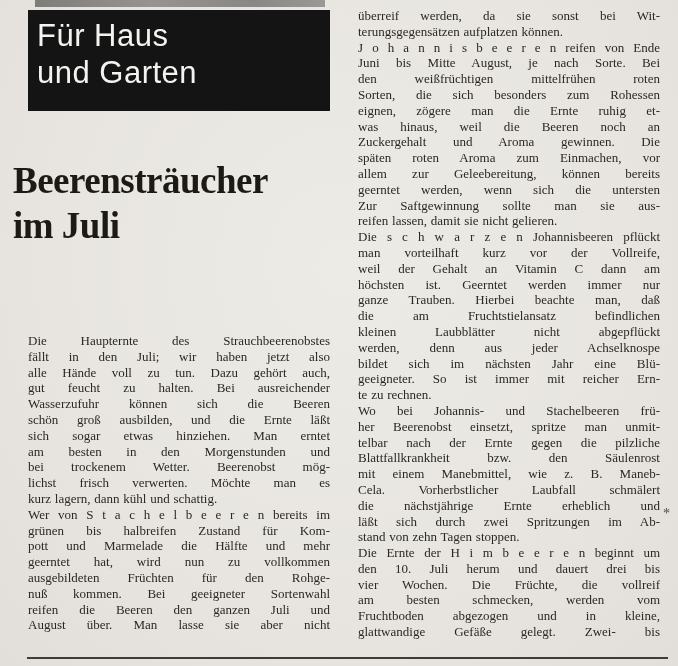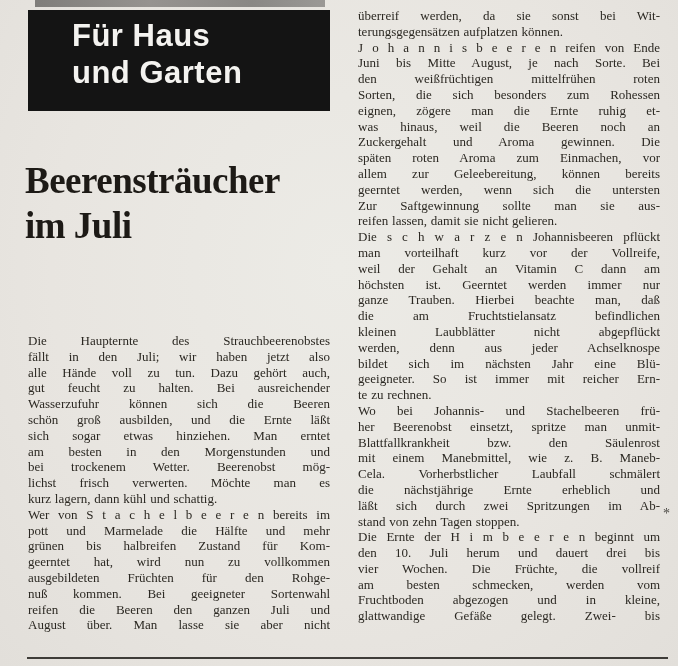--- a/index.html
+++ b/index.html
@@ -28,31 +28,30 @@
   .masthead {
     position: absolute;
     left: 28px; top: 10px;
     width: 302px; height: 101px;
     background: #141414;
     box-sizing: border-box;
     padding: 7px 0 0 9px;
   }
   .masthead .m-line {
     font-family: "Liberation Sans", sans-serif;
-    font-weight: bold;
+    font-weight: normal;
     font-size: 31px;
     line-height: 37px;
     color: #f4f3f0;
     letter-spacing: 0.5px;
-    margin-left: 35px;
   }
   
   .headline {
     position: absolute;
-    left: 25px; top: 158px;
+    left: 13px; top: 158px;
     margin: 0;
     font-family: "Liberation Serif", serif;
     font-weight: bold;
     font-size: 37px;
     line-height: 45px;
     letter-spacing: -0.5px;
     color: #1d1a16;
   }
   
   .col {
@@ -110,22 +109,22 @@
       <div class="line">alle Hände voll zu tun. Dazu gehört auch,</div>
       <div class="line">gut feucht zu halten. Bei ausreichender</div>
       <div class="line">Wasserzufuhr können sich die Beeren</div>
       <div class="line">schön groß ausbilden, und die Ernte läßt</div>
       <div class="line">sich sogar etwas hinziehen. Man erntet</div>
       <div class="line">am besten in den Morgenstunden und</div>
       <div class="line">bei trockenem Wetter. Beerenobst mög-</div>
       <div class="line">lichst frisch verwerten. Möchte man es</div>
       <div class="line nj">kurz lagern, dann kühl und schattig.</div>
       <div class="line">Wer von S t a c h e l b e e r e n bereits im</div>
+      <div class="line">grünen bis halbreifen Zustand für Kom-</div>
       <div class="line">pott und Marmelade die Hälfte und mehr</div>
-      <div class="line">grünen bis halbreifen Zustand für Kom-</div>
       <div class="line">geerntet hat, wird nun zu vollkommen</div>
       <div class="line">ausgebildeten Früchten für den Rohge-</div>
       <div class="line">nuß kommen. Bei geeigneter Sortenwahl</div>
       <div class="line">reifen die Beeren den ganzen Juli und</div>
       <div class="line">August über. Man lasse sie aber nicht</div>
     </div>
 
   <div class="col col-right" id="col-right">
       <div class="line">überreif werden, da sie sonst bei Wit-</div>
       <div class="line nj">terungsgegensätzen aufplatzen können.</div>
@@ -147,20 +146,21 @@
       <div class="line">höchsten ist. Geerntet werden immer nur</div>
       <div class="line">ganze Trauben. Hierbei beachte man, daß</div>
       <div class="line">die am Fruchtstielansatz befindlichen</div>
       <div class="line">kleinen Laubblätter nicht abgepflückt</div>
       <div class="line">werden, denn aus jeder Achselknospe</div>
       <div class="line">bildet sich im nächsten Jahr eine Blü-</div>
       <div class="line">geeigneter. So ist immer mit reicher Ern-</div>
       <div class="line nj">te zu rechnen.</div>
       <div class="line">Wo bei Johannis- und Stachelbeeren frü-</div>
       <div class="line">her Beerenobst einsetzt, spritze man unmit-</div>
+      <div class="line">telbar nach der Ernte gegen die pilzliche</div>
       <div class="line">Blattfallkrankheit bzw. den Säulenrost</div>
       <div class="line">mit einem Manebmittel, wie z. B. Maneb-</div>
       <div class="line">Cela. Vorherbstlicher Laubfall schmälert</div>
       <div class="line">die nächstjährige Ernte erheblich und</div>
       <div class="line">läßt sich durch zwei Spritzungen im Ab-</div>
       <div class="line nj">stand von zehn Tagen stoppen.</div>
       <div class="line">Die Ernte der H i m b e e r e n beginnt um</div>
       <div class="line">den 10. Juli herum und dauert drei bis</div>
       <div class="line">vier Wochen. Die Früchte, die vollreif</div>
       <div class="line">am besten schmecken, werden vom</div>

